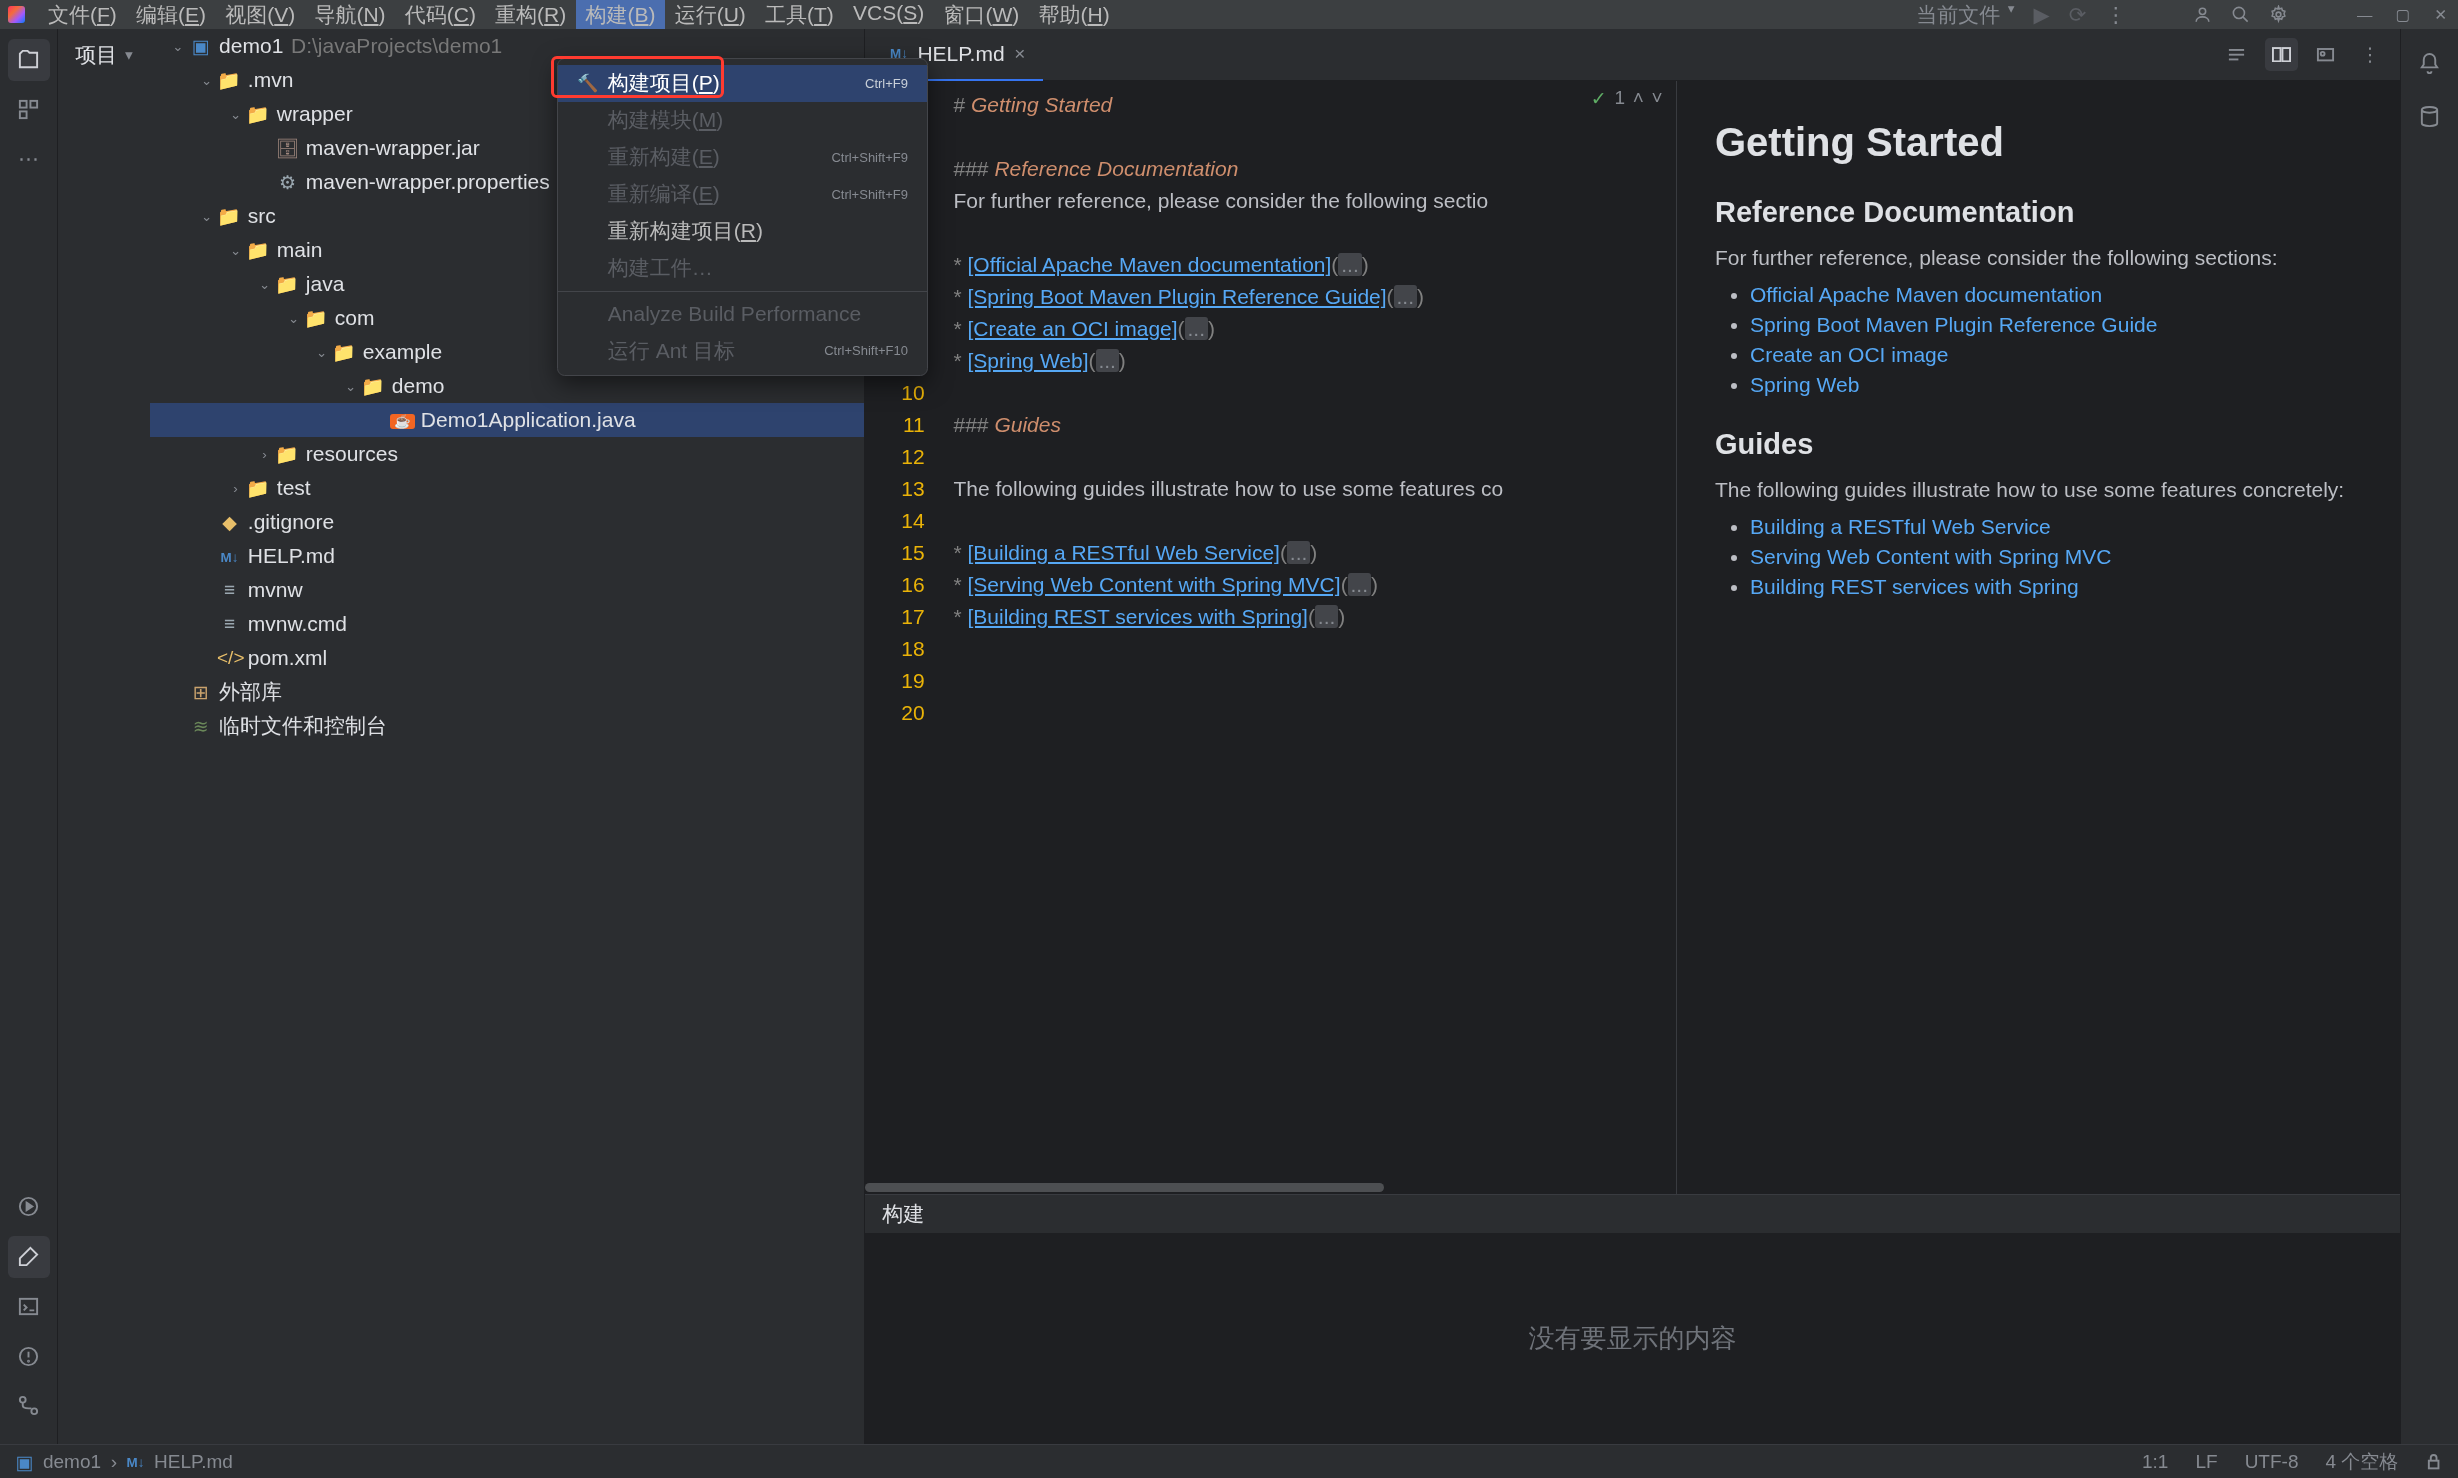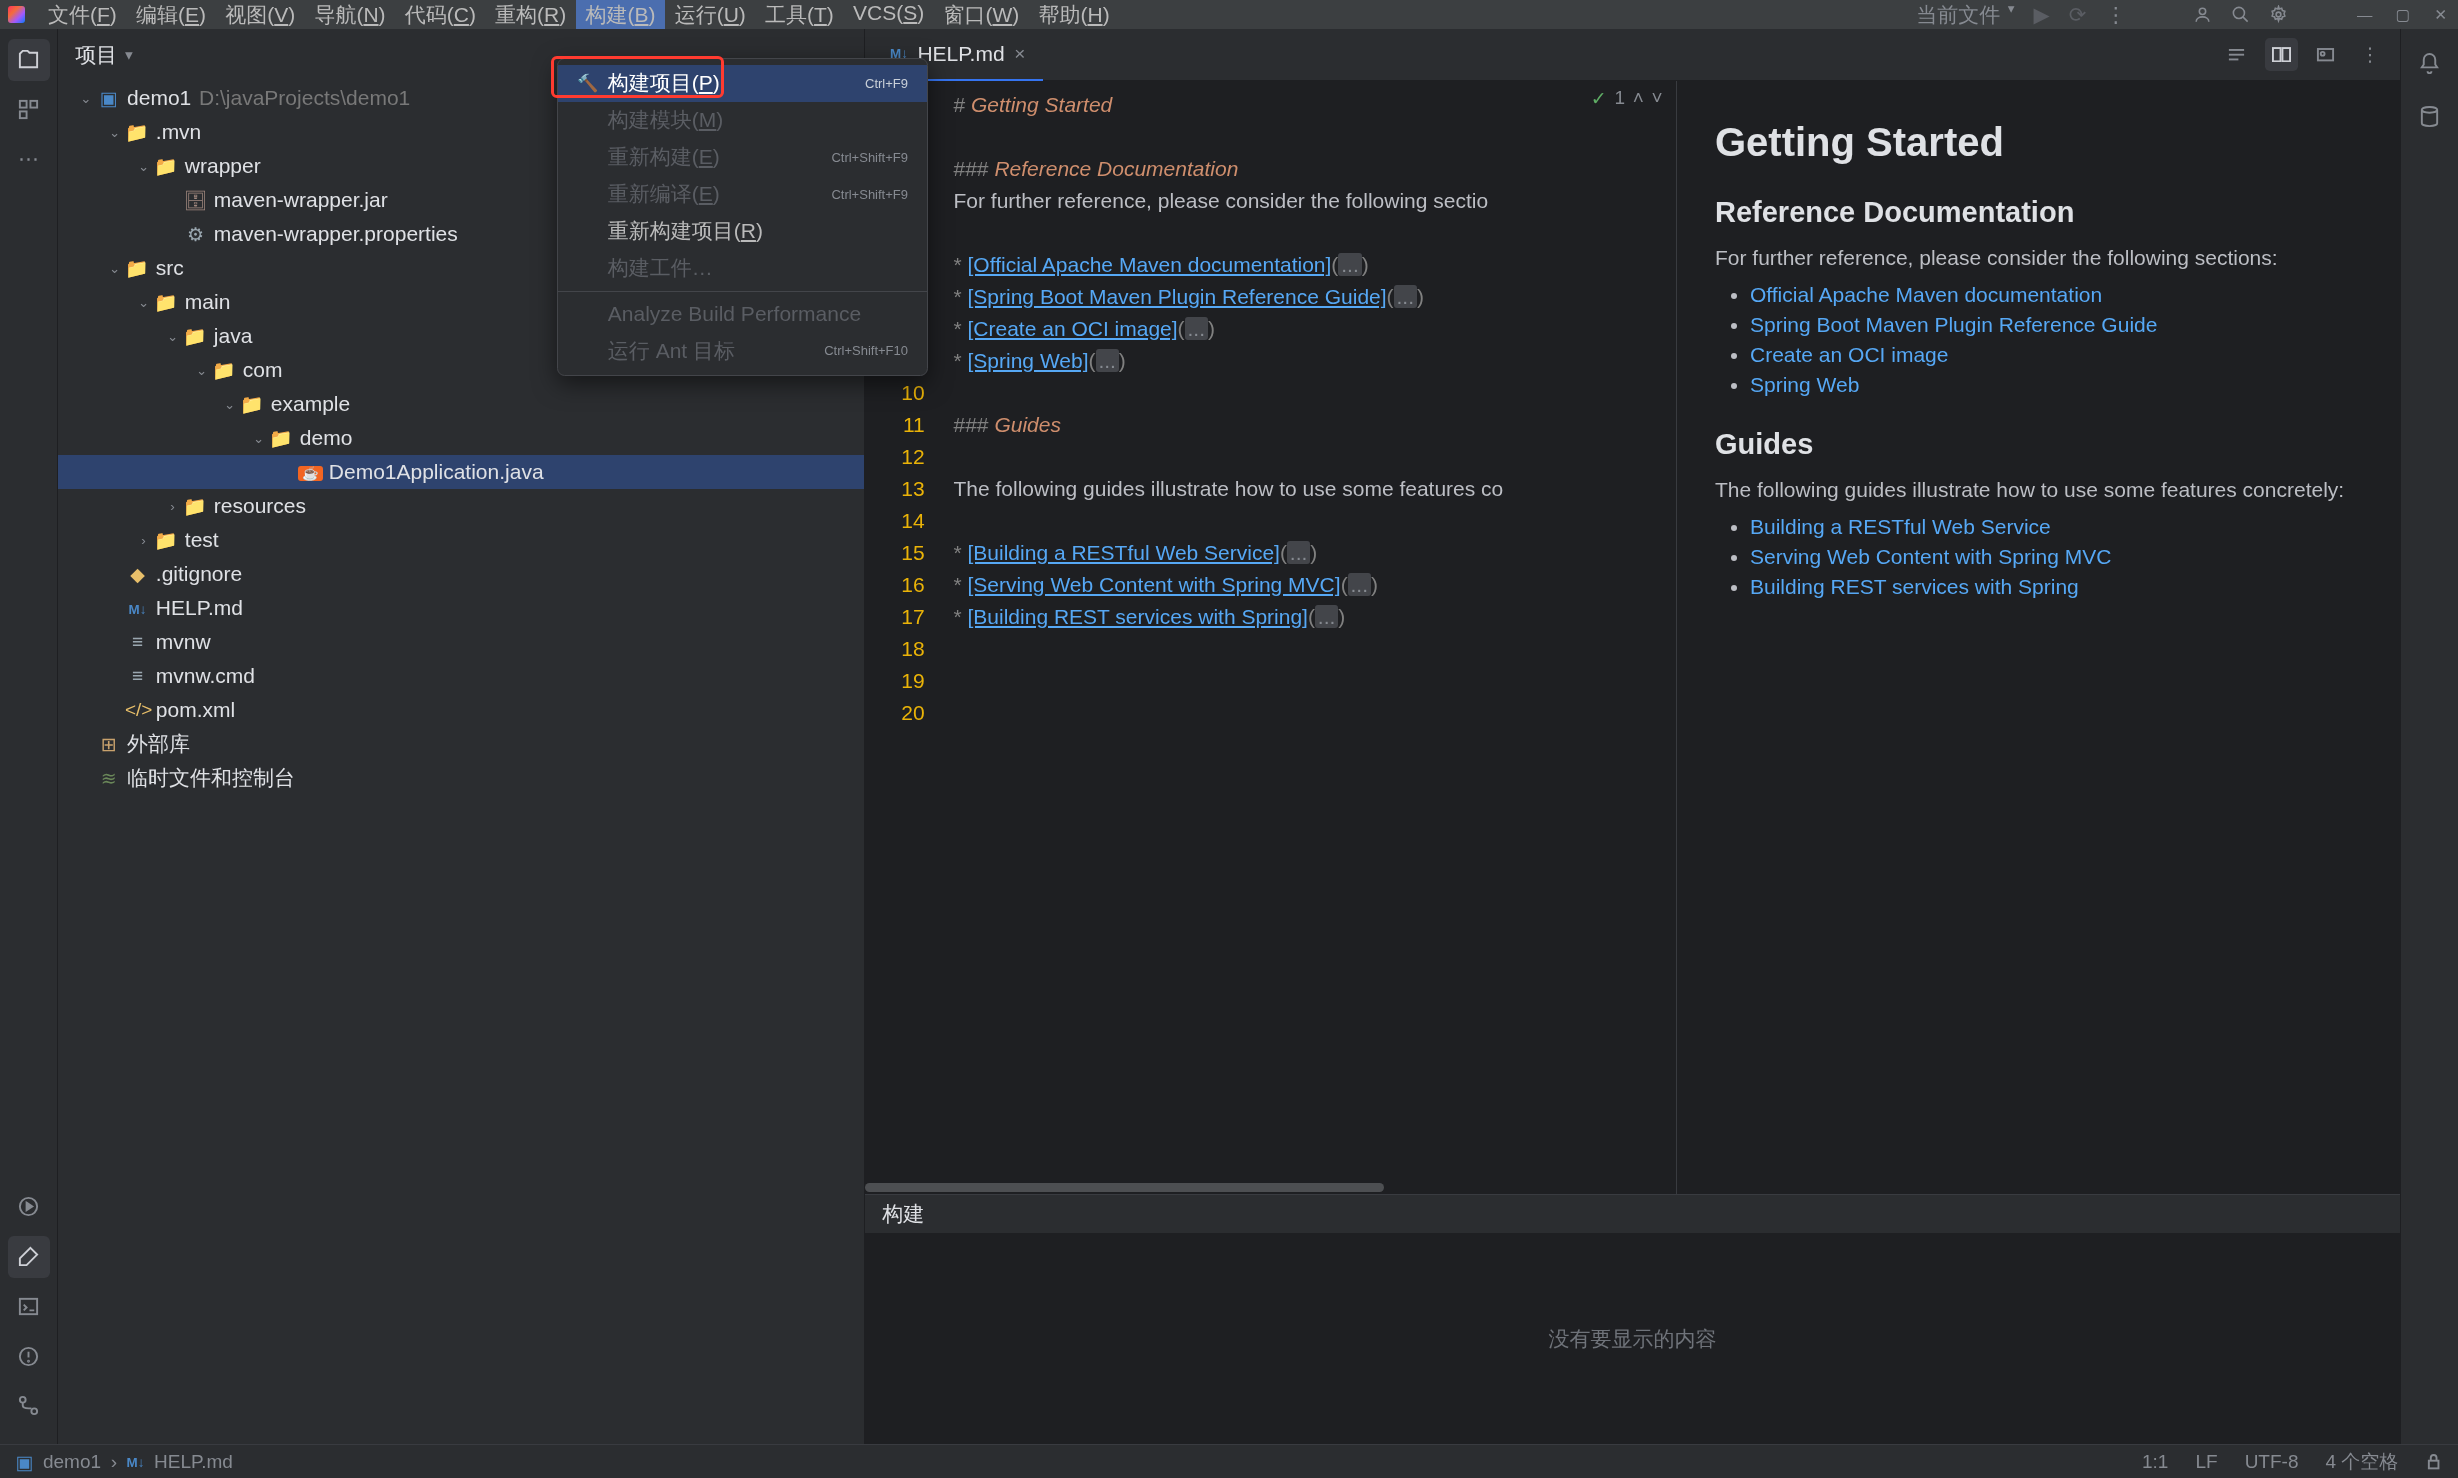--- a/index.html
+++ b/index.html
@@ -10,21 +10,21 @@
 .menu-item{padding:2.9px 9.6px;cursor:pointer}
 .menu-item.active{background:#4b6eaf}
 .titlebar-right{margin-left:auto;display:flex;align-items:center;gap:19px;color:#868a91}
 .run-config{display:flex;align-items:flex-start;gap:7.7px;font-size:21px;color:#868a91}
 .win-btn{width:19px;height:19px;display:inline-flex;align-items:center;justify-content:center;color:#868a91;cursor:pointer;font-size:15.4px}
 .main-layout{display:flex;height:calc(100% - 29px - 35px)}
 .left-rail{width:58px;background:#2b2d30;border-right:1px solid #1e1f22;display:flex;flex-direction:column;align-items:center;padding-top:9.6px;gap:7.7px}
 .rail-icon{width:42px;height:42px;display:flex;align-items:center;justify-content:center;border-radius:5.8px;color:#ced0d6;cursor:pointer}
 .rail-icon.active{background:#393b40}
 .rail-spacer{flex:1}
-.project-panel{width:807px;background:#2b2d30;border-right:1px solid #1e1f22;display:flex;flex-direction:column}
+.project-panel{width:807px;background:#2b2d30;border-right:1px solid #1e1f22;display:flex;flex-direction:row}
 .panel-header{height:52px;display:flex;align-items:center;padding:0 17.3px;font-size:21px;color:#dfe1e5}
 .panel-header .chev{margin-left:7.7px;font-size:15.4px;color:#868a91}
 .tree{flex:1;overflow:auto;font-size:21px;padding-bottom:7.7px}
 .tree-row{display:flex;align-items:center;height:34px;padding-left:9.6px;cursor:pointer;white-space:nowrap}
 .tree-row.selected{background:#2e436e}
 .tree-arrow{width:21px;text-align:center;color:#868a91;font-size:13.4px}
 .tree-icon{width:25px;text-align:center;margin-right:5.8px;font-size:19px}
 .tree-label{color:#dfe1e5}
 .tree-hint{color:#787878;margin-left:7.7px}
 .folder-icon{color:#9aa7b0}
@@ -52,21 +52,21 @@
 .hscroll-thumb{position:absolute;left:0;top:1.9px;height:9.6px;width:519px;background:#4d4f52;border-radius:4.8px}
 .preview-pane{flex:1;background:#1e1f22;overflow:auto;padding:27px 38px}
 .preview-pane h1{font-size:40px;font-weight:700;color:#dfe1e5;margin:11.5px 0 27px}
 .preview-pane h2{font-size:29px;font-weight:700;color:#dfe1e5;margin:31px 0 17.3px}
 .preview-pane p{font-size:21px;color:#bcbec4;margin:9.6px 0}
 .preview-pane ul{margin:13.4px 0 13.4px 35px}
 .preview-pane li{font-size:21px;margin:5.8px 0;color:#bcbec4}
 .preview-pane a{color:#56a8f5;text-decoration:none}
 .bottom-panel{height:250px;border-top:1px solid #393b40;background:#2b2d30;display:flex;flex-direction:column}
 .bottom-header{height:38px;display:flex;align-items:center;padding:0 17.3px;font-size:21px;color:#dfe1e5}
-.bottom-body{flex:1;display:flex;align-items:center;justify-content:center;color:#6f737a;font-size:21px;background:#1e1f22;margin:0 0 0 0}
+.bottom-body{flex:1;display:flex;align-items:center;justify-content:center;color:#6f737a;font-size:26px;background:#1e1f22;margin:0 0 0 0}
 .statusbar{height:35px;background:#2b2d30;border-top:1px solid #393b40;display:flex;align-items:center;padding:0 15.4px;font-size:19px;color:#868a91}
 .breadcrumb{display:flex;align-items:center;gap:9.6px}
 .statusbar-right{margin-left:auto;display:flex;gap:27px;align-items:center}
 .right-rail{width:58px;background:#2b2d30;border-left:1px solid #1e1f22;display:flex;flex-direction:column;align-items:center;padding-top:13.4px;gap:11.5px}
 .dropdown{position:absolute;left:557px;top:58px;width:371px;background:#2b2d30;border:1px solid #43454a;border-radius:7.7px;box-shadow:0 7.7px 23px rgba(0,0,0,0.5);z-index:100;padding:5.8px 0;font-size:21px}
 .dd-item{display:flex;align-items:center;height:37px;padding:0 19px;color:#bababa;cursor:pointer}
 .dd-item.highlighted{background:#2e436e;color:#fff}
 .dd-item.disabled{color:#5a5d63}
 .dd-shortcut{margin-left:auto;font-size:13px;color:#868a91}
 .dd-item.highlighted .dd-shortcut{color:#c9d0d9}

